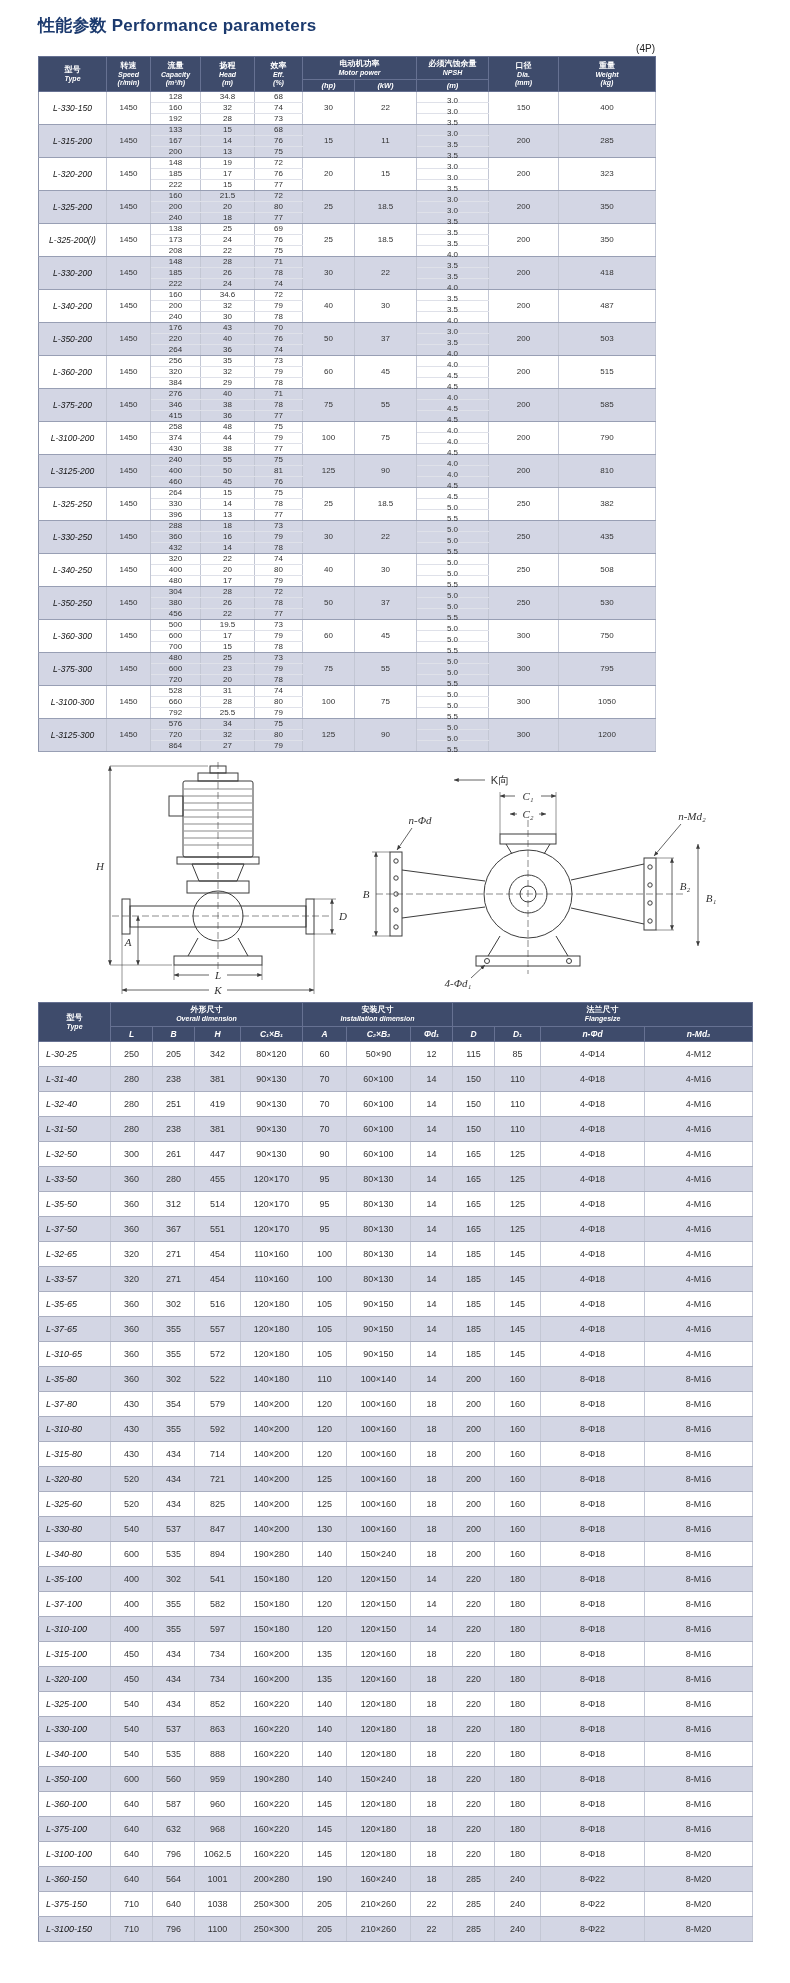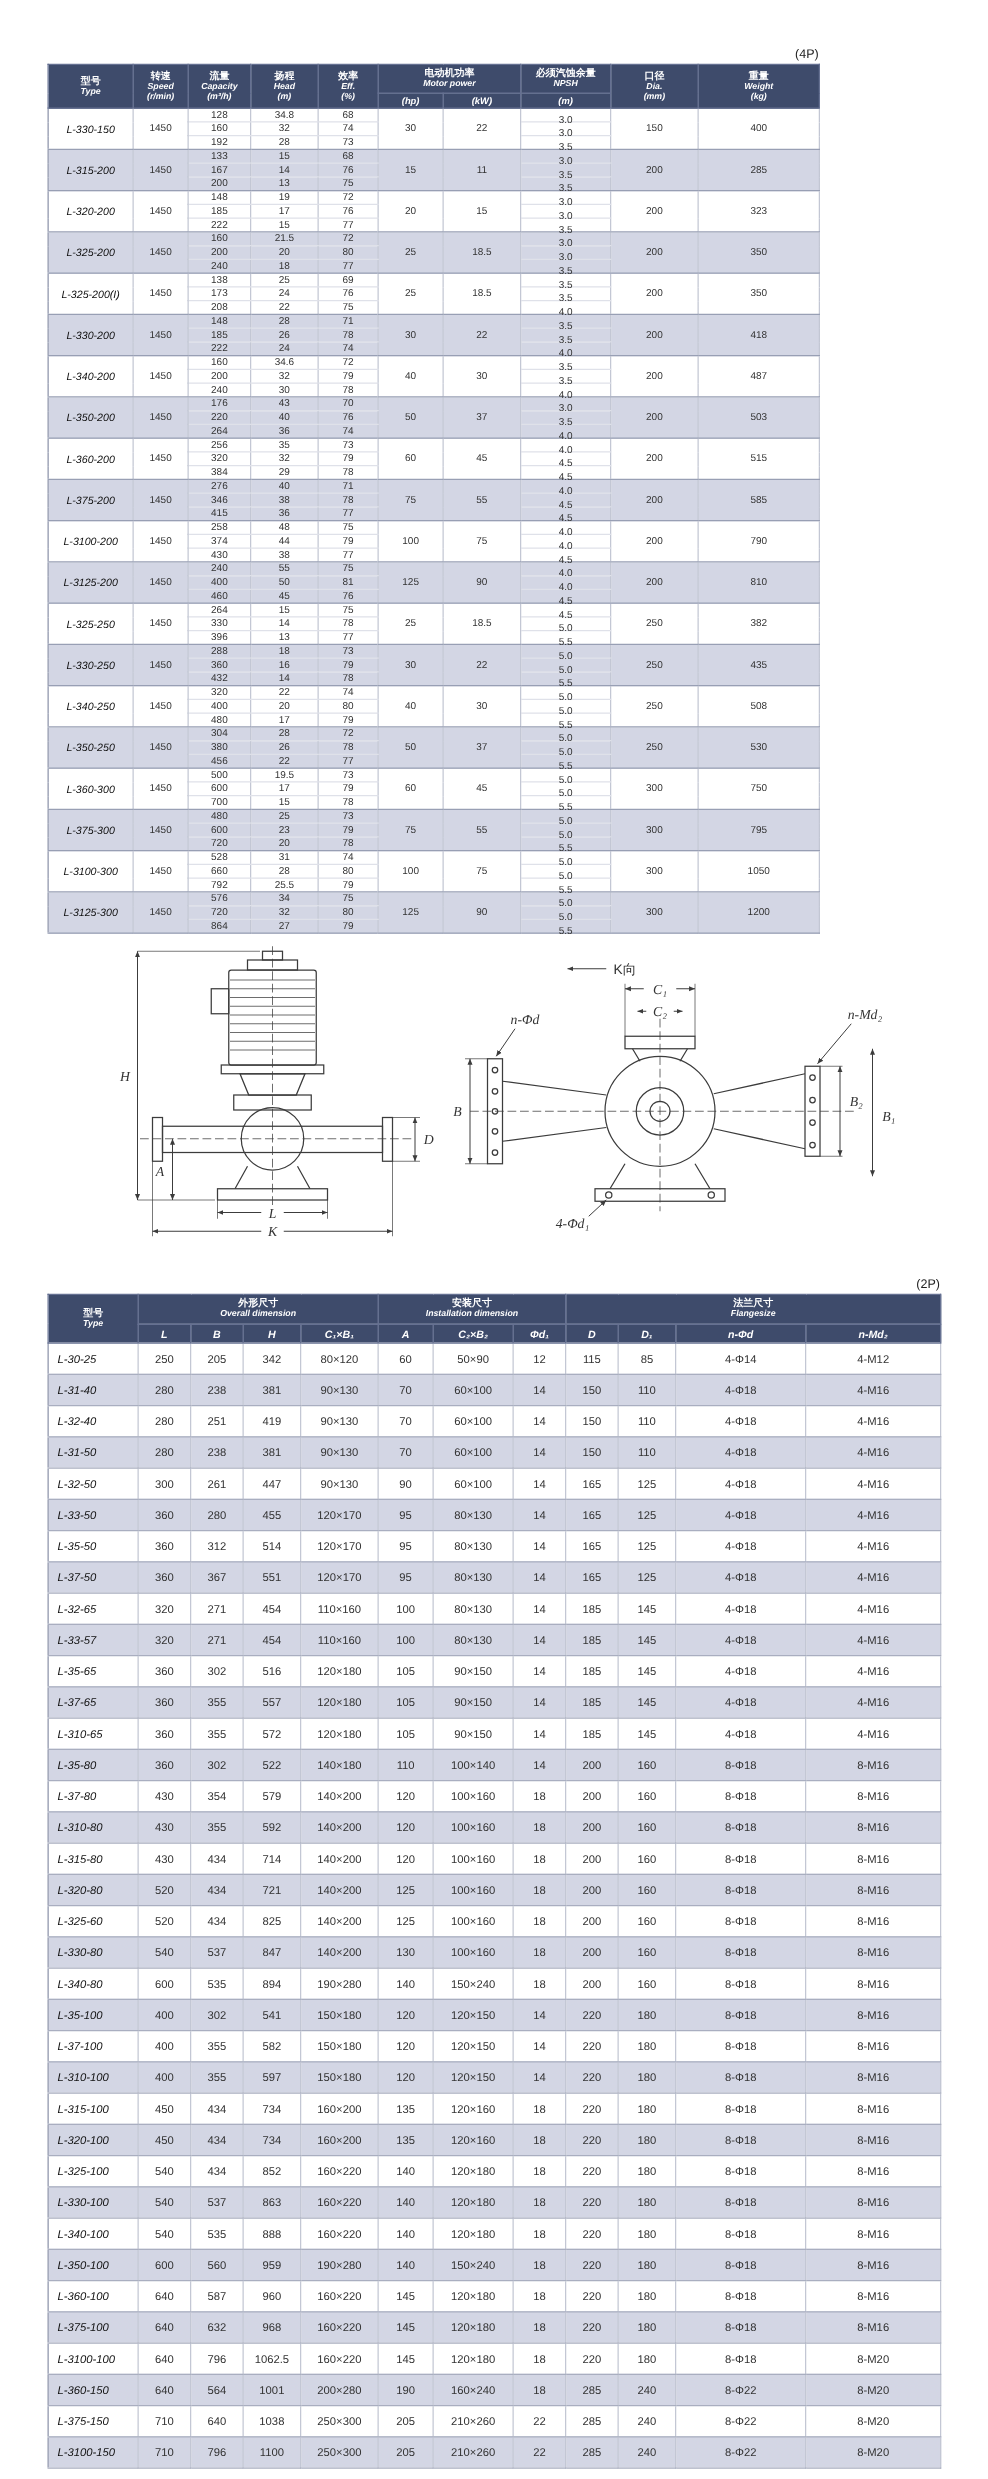--- a/index.html
+++ b/index.html
@@ -1,21 +1,21 @@
 <!DOCTYPE html>
 <html><head>
 <meta charset="utf-8">
 <style>
   *{box-sizing:border-box;margin:0;padding:0}
   html,body{background:#fff}
   body{width:790px;color:#222;font-family:"Liberation Sans","DejaVu Sans",sans-serif;}
   .page{padding:14px 38px 8px;}
   .sec-title{font-size:17px;font-weight:bold;color:#1c3a6e;letter-spacing:.2px;}
   .sec-title.second{margin-top:16px;}
-  .tag{font-size:10px;color:#222;text-align:right;margin:24px 0 2px;}
+  .tag{font-size:10px;color:#222;text-align:right;margin:6px 0 2px;}
   .tag.perf-w{width:617px;}
   table{border-collapse:collapse;table-layout:fixed;}
   #perf-table{width:617px;border:1px solid #8d94aa;}
   #dims-table{width:714px;border:1px solid #8d94aa;}
   thead th{background:#3e4b6b;color:#fff;text-align:center;vertical-align:middle;border:1px solid #667192;padding:2px 1px;}
   thead .zh{display:block;font-size:8px;font-weight:bold;line-height:1.25;}
   thead em{display:block;font-size:7px;font-weight:bold;line-height:1.2;}
   th.unit{font-size:7.5px;font-style:italic;font-weight:bold;padding:1px;}
   #perf-table td{font-size:8px;text-align:center;vertical-align:middle;height:10px;line-height:10px;border-right:1px solid #c3c7d4;color:#333;padding:0;}
   #perf-table td.sub{border-bottom:1px solid #dfe1e9;}
@@ -30,20 +30,21 @@
   #dims-table thead tr.cols th{font-style:italic;font-size:8.5px;font-weight:bold;padding:2px 0;}
   .drawing-wrap{margin:8px 0 0;}
   svg text{font-family:"Liberation Serif","DejaVu Serif",serif;font-size:11px;fill:#333;font-style:italic;}
   svg text.cjk{font-style:normal;font-family:"Liberation Sans","DejaVu Sans",sans-serif;font-size:11px;}
 </style>
 </head>
 <body>
 
 <div class="page">
 
+  <h1 class="sec-title">性能参数 Performance parameters</h1>
 
   <div class="tag perf-w">(4P)</div>
 
   <table id="perf-table">
     <colgroup>
       <col style="width:68px">
         <col style="width:44px">
         <col style="width:50px">
         <col style="width:54px">
         <col style="width:48px">
@@ -679,21 +680,20 @@
         <text x="382" y="64">n-Φd</text>
         <text x="654" y="60">n-Md₂</text>
         <text x="328" y="138">B</text>
         <text x="647" y="130">B₂</text>
         <text x="673" y="142">B₁</text>
         <text x="420" y="227">4-Φd₁</text>
       </g>
     </svg>
   </div>
 
-  <div class="tag">(2P)</div>
 
   <table id="dims-table">
     <colgroup>
       <col style="width:72px">
         <col style="width:42px">
         <col style="width:42px">
         <col style="width:46px">
         <col style="width:62px">
         <col style="width:44px">
       <col style="width:64px">

